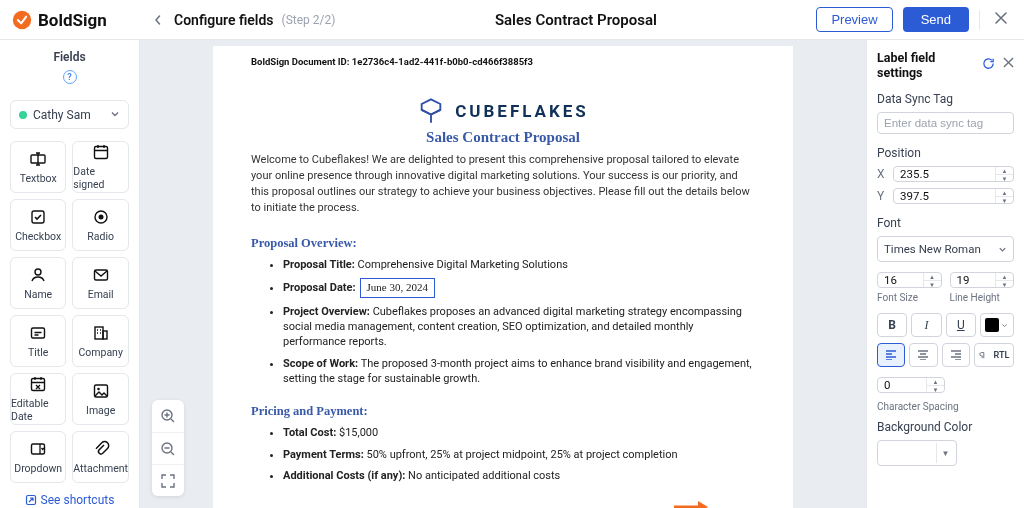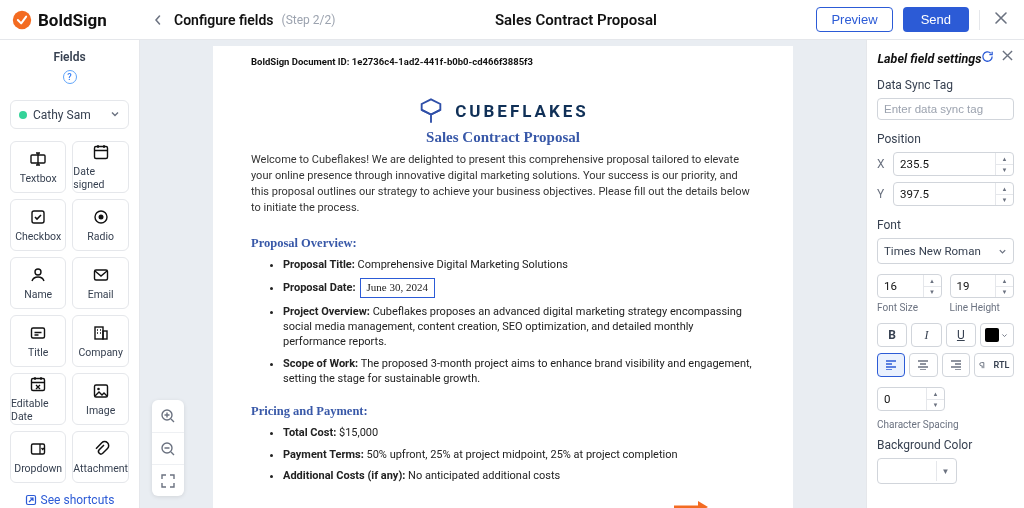--- a/index.html
+++ b/index.html
@@ -126,32 +126,32 @@
 
   
   .right {
     width:158px;
     border-left:1px solid #e5e7eb;
     padding:10px 10px 4px;
     display:flex; flex-direction:column;
     font-size:12px;
     overflow:hidden;
   }
-  .right-head { display:flex; align-items:center; justify-content:center; margin-bottom:12px;font-style:italic; }
+  .right-head { display:flex; align-items:center; justify-content:space-between; margin-bottom:12px; }
   .right-title { font-weight:700; font-size:12.5px; color:#111; }
   .right-icons { display:flex; gap:8px; color:#6b7280; }
   .r-label { color:#374151; margin: 0 0 6px; }
   .r-input {
     width:100%; border:1px solid #d1d5db; border-radius:4px; padding:4px 6px;
     font-size:11.5px; color:#111; margin-bottom:12px;
   }
   .r-input::placeholder{color:#9ca3af;}
   .pos-row { display:flex; align-items:center; gap:6px; margin-bottom:6px; }
   .spin {
-    flex:1; border:1px solid #d1d5db; border-radius:4px; height:24px;
+    flex:1; border:1px solid #d1d5db; border-radius:4px; height:16px;
     display:flex; align-items:center; justify-content:space-between;
     padding-left:6px; font-size:11.5px;
   }
   .spin-ctrl { width:18px; height:100%; border-left:1px solid #e5e7eb; display:flex; flex-direction:column;}
   .spin-btn { flex:1; display:flex; align-items:center; justify-content:center; font-size:6px; color:#6b7280; cursor:pointer;}
   .spin-btn:first-child{ border-bottom:1px solid #e5e7eb;}
   .r-select {
     border:1px solid #d1d5db; border-radius:4px; height:26px;
     display:flex; align-items:center; justify-content:space-between;
     padding:0 6px; font-size:11.5px; color:#374151; margin-bottom:10px; cursor:pointer;

